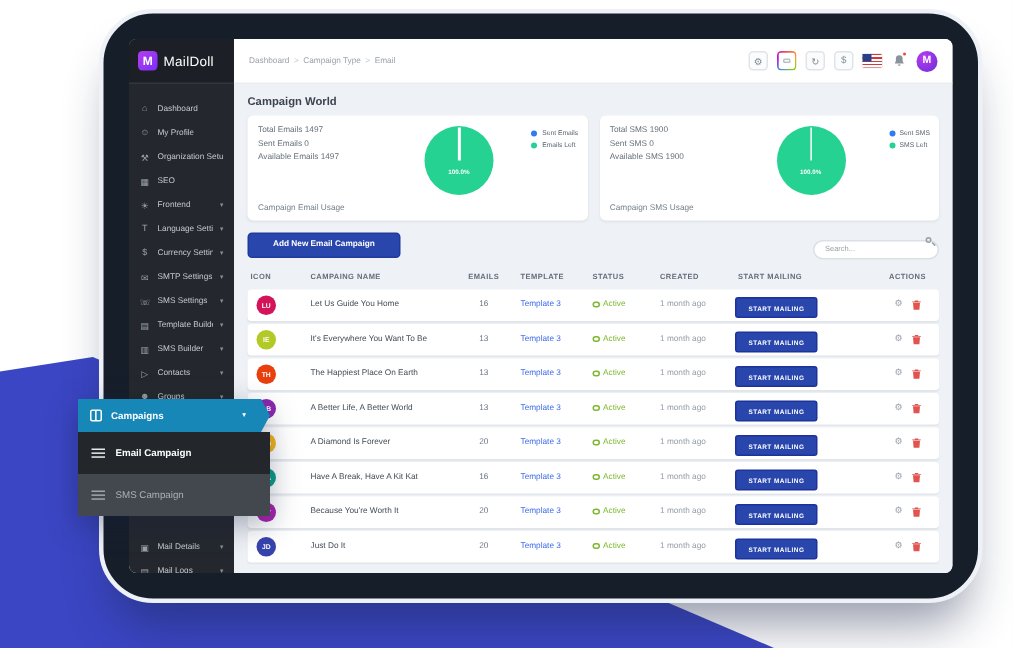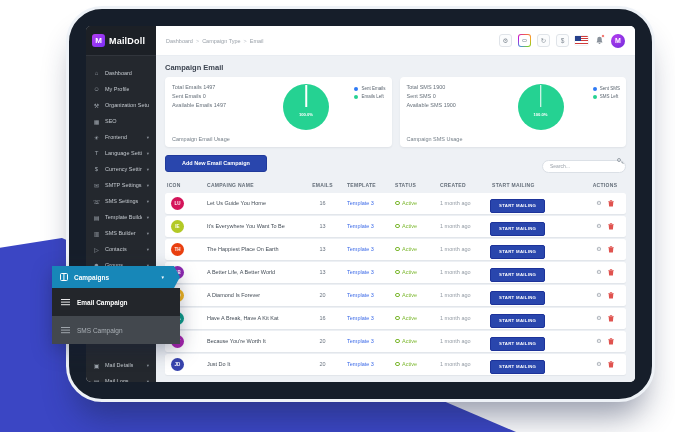--- a/index.html
+++ b/index.html
@@ -15,21 +15,21 @@
     background:#161e2a; border:3px solid #eef2f7; border-radius:36px;
     box-shadow:0 24px 32px -10px rgba(25,35,70,.45); z-index:1; }
   .screen { position:absolute; left:17px; top:17px; right:17px; bottom:17px;
     background:#fff; border-radius:5px; overflow:hidden; }
 
   
   .sidebar { position:absolute; left:0; top:0; width:70px; height:100%; background:#24282e; }
   .logo { height:30px; background:#1c2026; display:flex; align-items:center; gap:4px; padding:0 6px; border-bottom:1px solid #31353c; cursor:pointer; }
   .logo-mark { width:13px; height:13px; border-radius:3px; background:linear-gradient(135deg,#b43df0,#7b2ff7);
     color:#fff; font-size:8px; font-weight:bold; display:flex; align-items:center; justify-content:center; }
-  .logo-text { color:#fff; font-size:9px; font-weight:bold; letter-spacing:.2px; }
+  .logo-text { color:#fff; font-size:9px; font-weight:normal; letter-spacing:.2px; }
   .side-nav { padding-top:9px; }
   .s-item { height:16px; display:flex; align-items:center; gap:5px; padding:0 7px; color:#c3c8ce; font-size:5.5px; cursor:pointer; }
   .s-ico { width:7px; font-size:6px; color:#9aa1a9; text-align:center; flex:none; }
   .s-label { white-space:nowrap; overflow:hidden; }
   .s-caret { margin-left:auto; font-size:4.5px; color:#8a9098; }
   .s-spacer { height:84px; }
 
   
   .topbar { position:absolute; left:70px; top:0; right:0; height:30px; background:#fff;
     border-bottom:1px solid #e9edf2; display:flex; align-items:center; padding:0 10px; }
@@ -222,21 +222,21 @@
               <svg width="9" height="9" viewBox="0 0 24 24">
                 <path fill="#8a929b" d="M12 2a6 6 0 0 0-6 6v4.6L4 17h16l-2-4.4V8a6 6 0 0 0-6-6zm-2.6 16.5a2.6 2.6 0 0 0 5.2 0h-5.2z"></path>
               </svg>
               <i class="bell-dot"></i>
             </div>
             <div class="avatar">M</div>
           </div>
       </header>
 
       <main class="content">
-        <div class="page-title">Campaign Email</div>
+        <div class="page-title">Campaign World</div>
 
         <div class="cards">
           <section class="card" id="emailCard">
               <div class="stats">
                 <div class="stats-line">Total Emails 1497</div>
                 <div class="stats-line">Sent Emails 0</div>
                 <div class="stats-line">Available Emails 1497</div>
               </div>
               <div class="pie-wrap">
                 <div class="pie">

